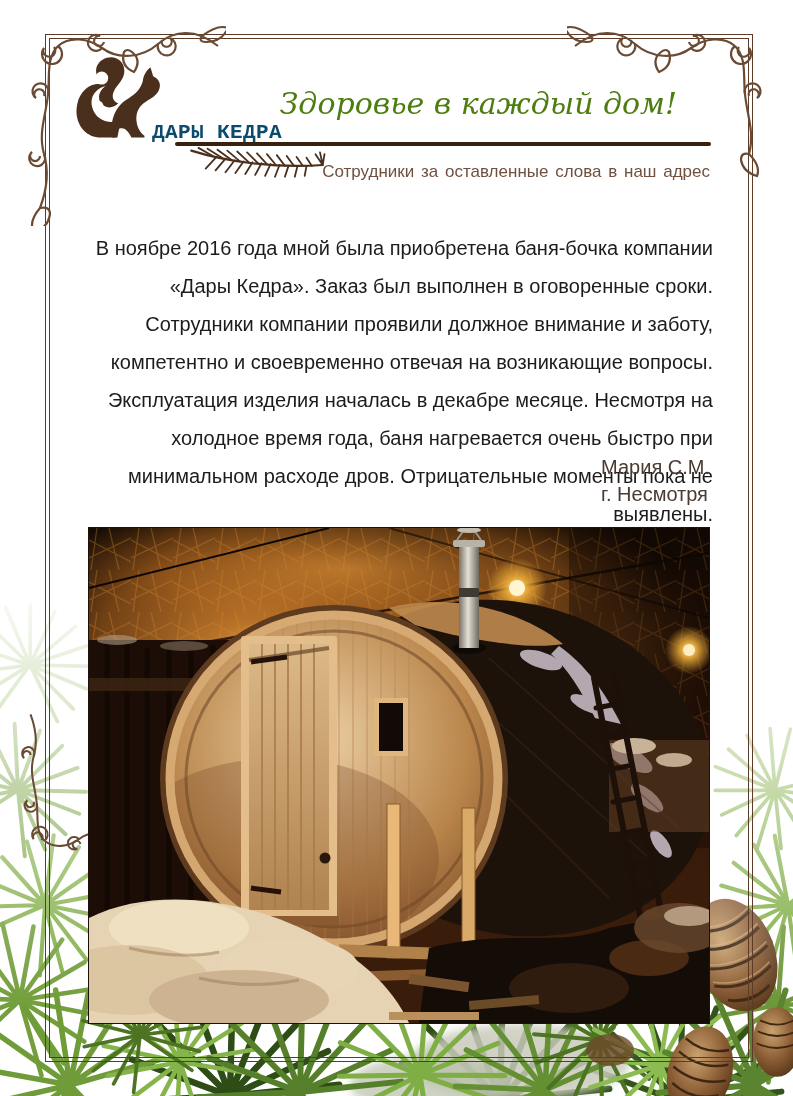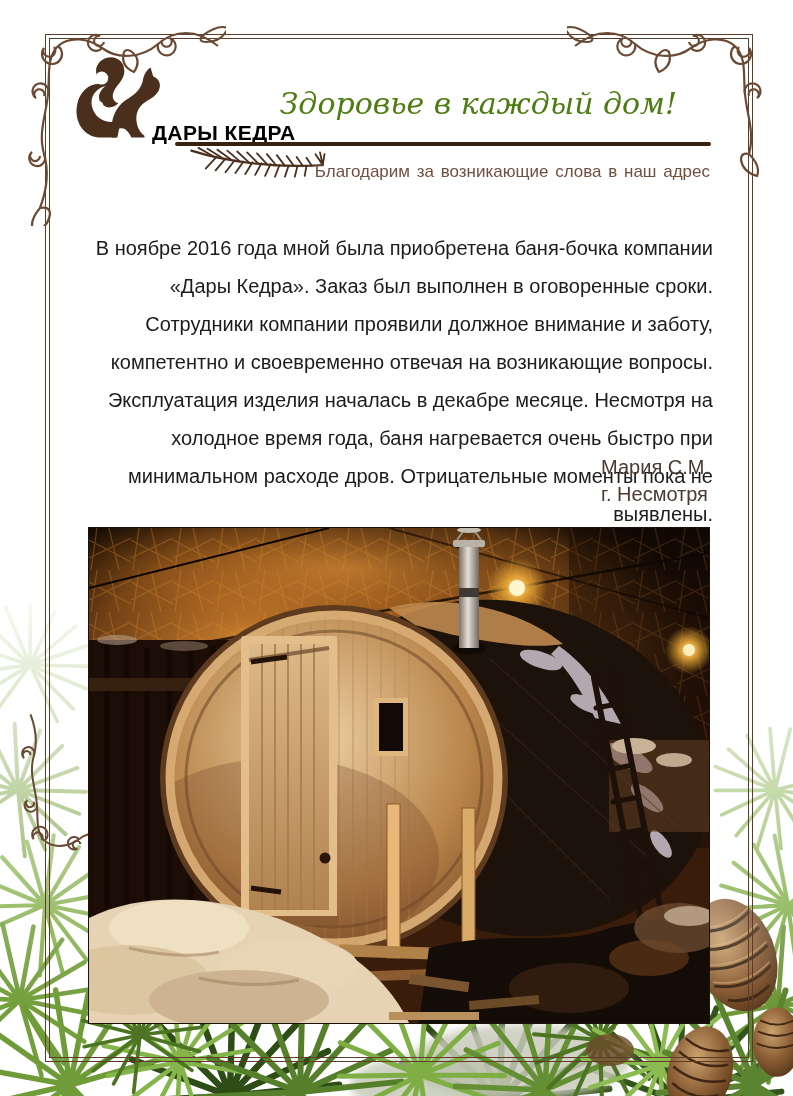--- a/index.html
+++ b/index.html
@@ -14,22 +14,22 @@
     pointer-events:none;}
   
   .frame{position:absolute;left:45px;top:34px;right:40px;bottom:34px;border:1px solid #5a3c28;}
   .frame::after{content:"";position:absolute;inset:3px;border:1px solid #5a3c28;}
   .corner{position:absolute;width:220px;height:220px;color:#6b4a33;}
   .corner.tl{left:6px;top:6px;}
   .corner.tr{right:6px;top:6px;transform:scaleX(-1);}
   .corner.bl{left:4px;bottom:4px;transform:scaleY(-1) scale(.78);transform-origin:left top;}
   .corner.br{right:4px;bottom:4px;transform:scale(-1,-1) scale(.78);transform-origin:right top;}
   
-  .brand-name{position:absolute;left:152px;top:121px;font-family:Liberation Sans, sans-serif;
-    font-weight:bold;font-size:21px;letter-spacing:.4px;color:#000000;}
+  .brand-name{position:absolute;left:152px;top:121px;font-family:Liberation Mono, monospace;
+    font-weight:bold;font-size:21px;letter-spacing:.4px;color:#0c4a6e;}
   .tagline{position:absolute;right:116px;top:86px;font-family:"DejaVu Serif",serif;
     font-style:italic;font-size:30px;color:#4d7c0f;}
   .rule{position:absolute;left:175px;top:142px;width:536px;height:4px;background:#38220f;border-radius:2px;}
   .subtitle{position:absolute;right:83px;top:162px;font-size:17px;color:#70503f;word-spacing:2px;}
   
   .body-text{position:absolute;left:80px;top:229px;width:633px;text-align:right;
     font-size:20px;line-height:38px;color:#1d1c1b;}
   .attribution{position:absolute;right:83px;top:454px;text-align:left;
     font-size:20px;line-height:27px;color:#4a3a32;}
   
@@ -166,21 +166,21 @@
   <svg class="abs" style="left:182px;top:147px;" width="150" height="36" viewBox="0 0 150 40">
     <g fill="none" stroke="#4a2f1d" stroke-linecap="round">
       <path d="M2,4 C40,16 95,24 148,20" stroke-width="2.4"></path>
       <path stroke-width="2" d="M26,10 L10,1 M36,12 L20,2 M46,14 L31,3 M56,16 L42,4 M66,17 L53,5 M76,18 L64,6 M86,19 L75,7 M96,20 L86,8 M106,21 L97,9 M116,21 L108,10 M126,21 L119,11 M136,21 L130,12"></path>
       <path stroke-width="2" d="M30,11 L18,24 M40,13 L29,26 M50,15 L40,28 M60,16 L51,29 M70,17 L62,30 M80,18 L73,31 M90,19 L84,32 M100,20 L95,33 M110,21 L106,33 M120,21 L117,33 M130,21 L128,32"></path>
       <path stroke-width="2" d="M148,20 L140,8 M148,20 L145,6 M148,20 L150,8"></path>
     </g>
   </svg>
 
   <div class="tagline">Здоровье в каждый дом!</div>
-  <div class="subtitle">Благодарим за возникающие слова в наш адрес</div>
+  <div class="subtitle">Сотрудники за оставленные слова в наш адрес</div>
 
   <div class="body-text">В ноябре 2016 года мной была приобретена баня-бочка компании «Дары Кедра». Заказ был выполнен в оговоренные сроки. Сотрудники компании проявили должное внимание и заботу, компетентно и своевременно отвечая на возникающие вопросы. Эксплуатация изделия началась в декабре месяце. Несмотря на холодное время года, баня нагревается очень быстро при минимальном расходе дров. Отрицательные моменты пока не выявлены.</div>
   <div class="attribution">
     <div>Мария С.М.</div>
     <div>г. Несмотря</div>
   </div>
 
   <div class="photo">
   <svg width="620" height="495" viewBox="0 0 620 495">
     <defs>

